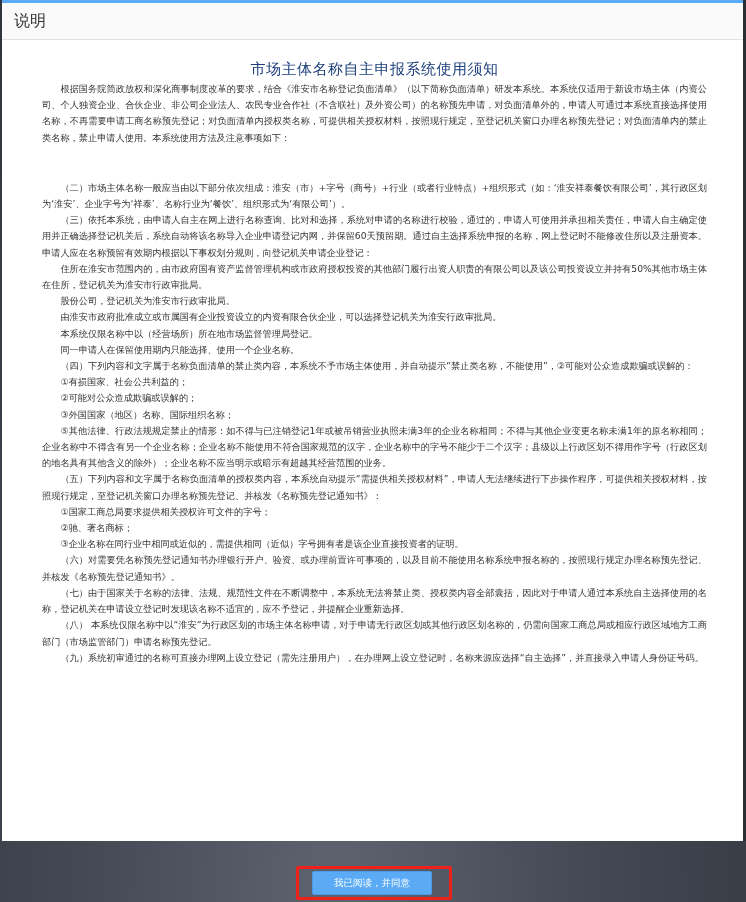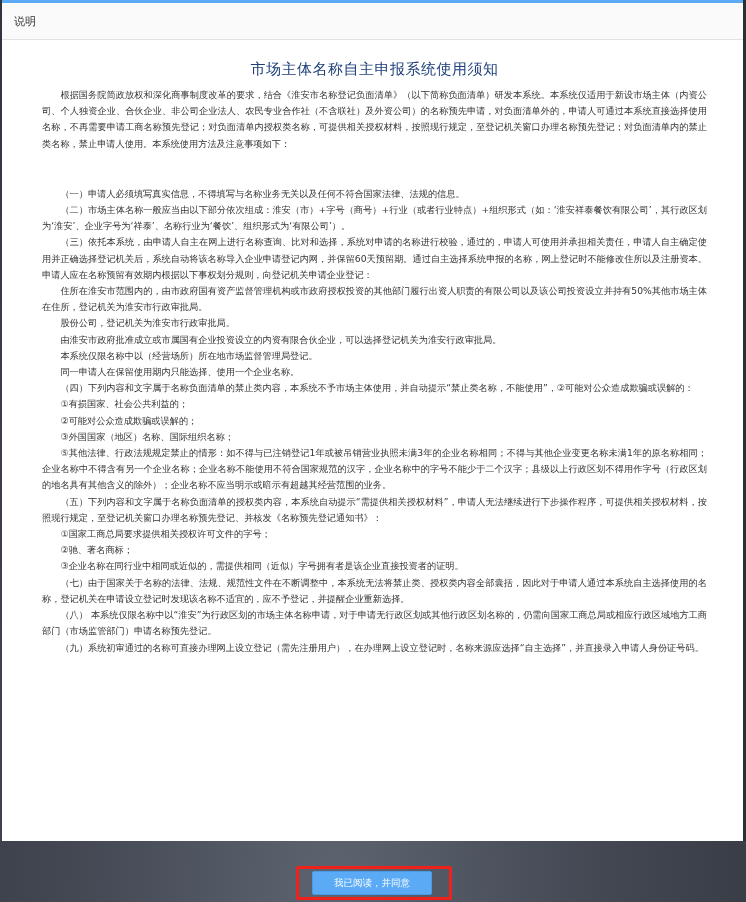--- a/index.html
+++ b/index.html
@@ -15,31 +15,31 @@
     width: 741px; height: 841px;
     background: #ffffff;
     border-top: 3px solid #5aaaf5;
   }
   .dialog-header {
     height: 37px;
     background: #fafafa;
     border-bottom: 1px solid #e2e2e2;
     padding-left: 12px;
     display: flex; align-items: center;
-    font-size: 11px; color: #333;
+    font-size: 16px; color: #333;
   }
   .dialog-body {
     padding: 16px 36px 0 40px;
   }
   .doc-title {
     text-align: center;
     font-size: 15px;
     color: #1d3f7a;
     margin-top: 4px;
-    margin-bottom: 8px;
+    margin-bottom: 2px;
     letter-spacing: 0.5px;
   }
   .para {
     font-size: 9.2px;
     line-height: 16.2px;
     color: #333;
     text-indent: 2em;
     text-align: justify;
     word-break: break-all;
   }
@@ -76,37 +76,37 @@
 <body>
 
 <div class="dialog">
   <div class="dialog-header">
     <span>说明</span>
   </div>
   <div class="dialog-body">
     <div class="doc-title">市场主体名称自主申报系统使用须知</div>
     <p class="para">根据国务院简政放权和深化商事制度改革的要求，结合《淮安市名称登记负面清单》（以下简称负面清单）研发本系统。本系统仅适用于新设市场主体（内资公司、个人独资企业、合伙企业、非公司企业法人、农民专业合作社（不含联社）及外资公司）的名称预先申请，对负面清单外的，申请人可通过本系统直接选择使用名称，不再需要申请工商名称预先登记；对负面清单内授权类名称，可提供相关授权材料，按照现行规定，至登记机关窗口办理名称预先登记；对负面清单内的禁止类名称，禁止申请人使用。本系统使用方法及注意事项如下：</p>
     <div class="spacer"></div>
-    <p class="para">（一）申请人必须填写真实信息，不得填写与名称业务无关以及任何不符合国家法律、法规的信息。</p>
     <p class="para">（二）市场主体名称一般应当由以下部分依次组成：淮安（市）+字号（商号）+行业（或者行业特点）+组织形式（如：‘淮安祥泰餐饮有限公司’，其行政区划为‘淮安’、企业字号为‘祥泰’、名称行业为‘餐饮’、组织形式为‘有限公司’）。</p>
     <p class="para">（三）依托本系统，由申请人自主在网上进行名称查询、比对和选择，系统对申请的名称进行校验，通过的，申请人可使用并承担相关责任，申请人自主确定使用并正确选择登记机关后，系统自动将该名称导入企业申请登记内网，并保留60天预留期。通过自主选择系统申报的名称，网上登记时不能修改住所以及注册资本。申请人应在名称预留有效期内根据以下事权划分规则，向登记机关申请企业登记：</p>
     <p class="para">住所在淮安市范围内的，由市政府国有资产监督管理机构或市政府授权投资的其他部门履行出资人职责的有限公司以及该公司投资设立并持有50%其他市场主体在住所，登记机关为淮安市行政审批局。</p>
     <p class="para">股份公司，登记机关为淮安市行政审批局。</p>
     <p class="para">由淮安市政府批准成立或市属国有企业投资设立的内资有限合伙企业，可以选择登记机关为淮安行政审批局。</p>
     <p class="para">本系统仅限名称中以（经营场所）所在地市场监督管理局登记。</p>
     <p class="para">同一申请人在保留使用期内只能选择、使用一个企业名称。</p>
     <p class="para">（四）下列内容和文字属于名称负面清单的禁止类内容，本系统不予市场主体使用，并自动提示“禁止类名称，不能使用”，②可能对公众造成欺骗或误解的：</p>
     <p class="para">①有损国家、社会公共利益的；</p>
     <p class="para">②可能对公众造成欺骗或误解的；</p>
     <p class="para">③外国国家（地区）名称、国际组织名称；</p>
     <p class="para">⑤其他法律、行政法规规定禁止的情形：如不得与已注销登记1年或被吊销营业执照未满3年的企业名称相同；不得与其他企业变更名称未满1年的原名称相同； 企业名称中不得含有另一个企业名称；企业名称不能使用不符合国家规范的汉字，企业名称中的字号不能少于二个汉字；县级以上行政区划不得用作字号（行政区划的地名具有其他含义的除外）；企业名称不应当明示或暗示有超越其经营范围的业务。</p>
     <p class="para">（五）下列内容和文字属于名称负面清单的授权类内容，本系统自动提示“需提供相关授权材料”，申请人无法继续进行下步操作程序，可提供相关授权材料，按照现行规定，至登记机关窗口办理名称预先登记、并核发《名称预先登记通知书》：</p>
     <p class="para">①国家工商总局要求提供相关授权许可文件的字号；</p>
     <p class="para">②驰、著名商标；</p>
     <p class="para">③企业名称在同行业中相同或近似的，需提供相同（近似）字号拥有者是该企业直接投资者的证明。</p>
+    <p class="para">（六）对需要凭名称预先登记通知书办理银行开户、验资、或办理前置许可事项的，以及目前不能使用名称系统申报名称的，按照现行规定办理名称预先登记、并核发《名称预先登记通知书》。</p>
     <p class="para">（七）由于国家关于名称的法律、法规、规范性文件在不断调整中，本系统无法将禁止类、授权类内容全部囊括，因此对于申请人通过本系统自主选择使用的名称，登记机关在申请设立登记时发现该名称不适宜的，应不予登记，并提醒企业重新选择。</p>
     <p class="para">（八） 本系统仅限名称中以“淮安”为行政区划的市场主体名称申请，对于申请无行政区划或其他行政区划名称的，仍需向国家工商总局或相应行政区域地方工商部门（市场监管部门）申请名称预先登记。</p>
     <p class="para">（九）系统初审通过的名称可直接办理网上设立登记（需先注册用户），在办理网上设立登记时，名称来源应选择“自主选择”，并直接录入申请人身份证号码。</p>
   </div>
 </div>
 <div class="scroll-edge"></div>
 
 <div class="footer">
   <div class="highlight-box"></div>
   <button class="agree-button">我已阅读，并同意</button>

